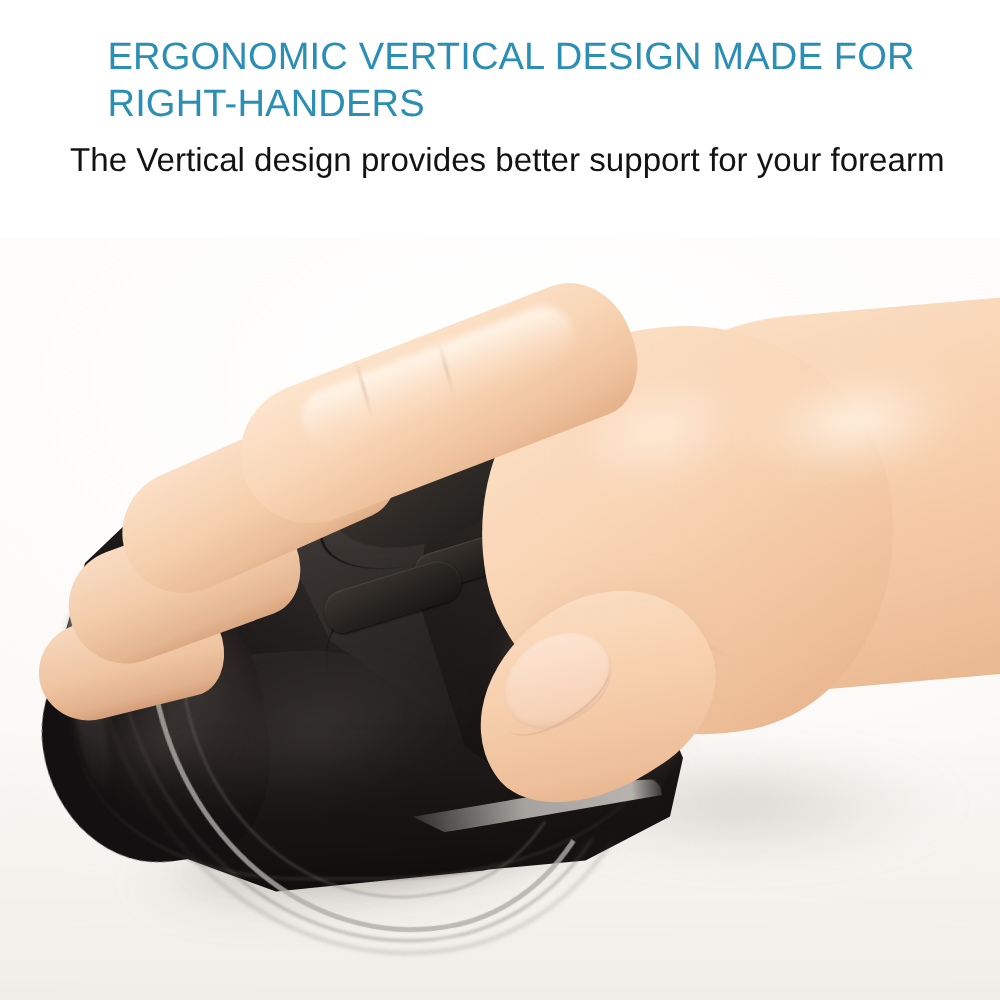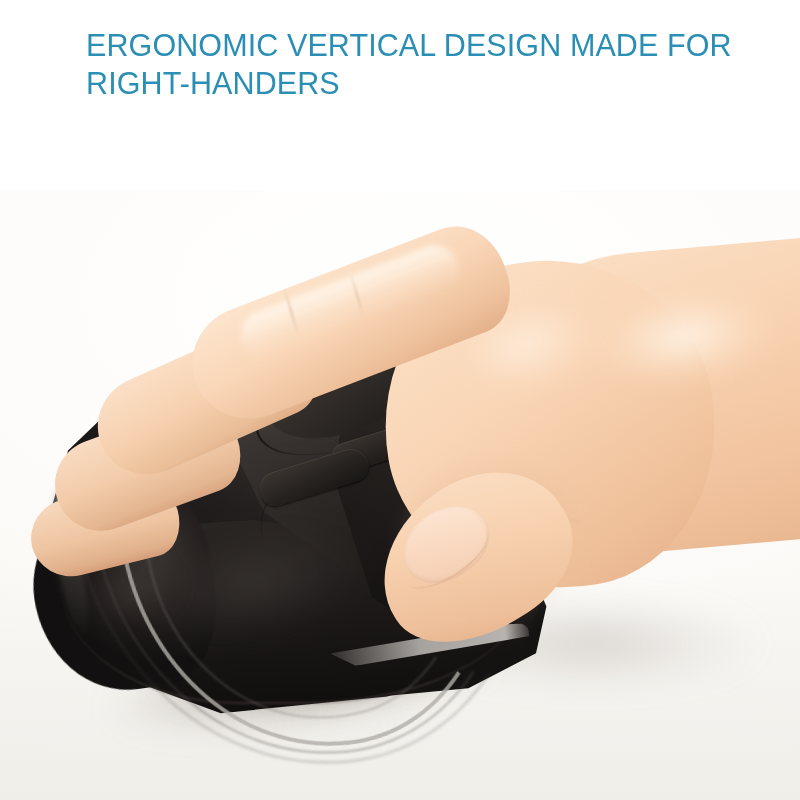--- a/index.html
+++ b/index.html
@@ -622,20 +622,21 @@
     filter: blur(2.5px);
   }
 </style>
 </head>
 <body>
 
 <div id="banner">
 
   <div id="text-block">
     <div id="headline">ERGONOMIC VERTICAL DESIGN MADE FOR RIGHT-HANDERS</div>
+    <div id="subhead">The Vertical design provides better support for your forearm</div>
   </div>
 
   <div id="photo">
 
     <div class="backdrop"></div>
     <div class="backdrop-floor"></div>
 
     <div class="arm-shadow"></div>
     <div class="contact-shadow"></div>
     <div class="contact-shadow-2"></div>

